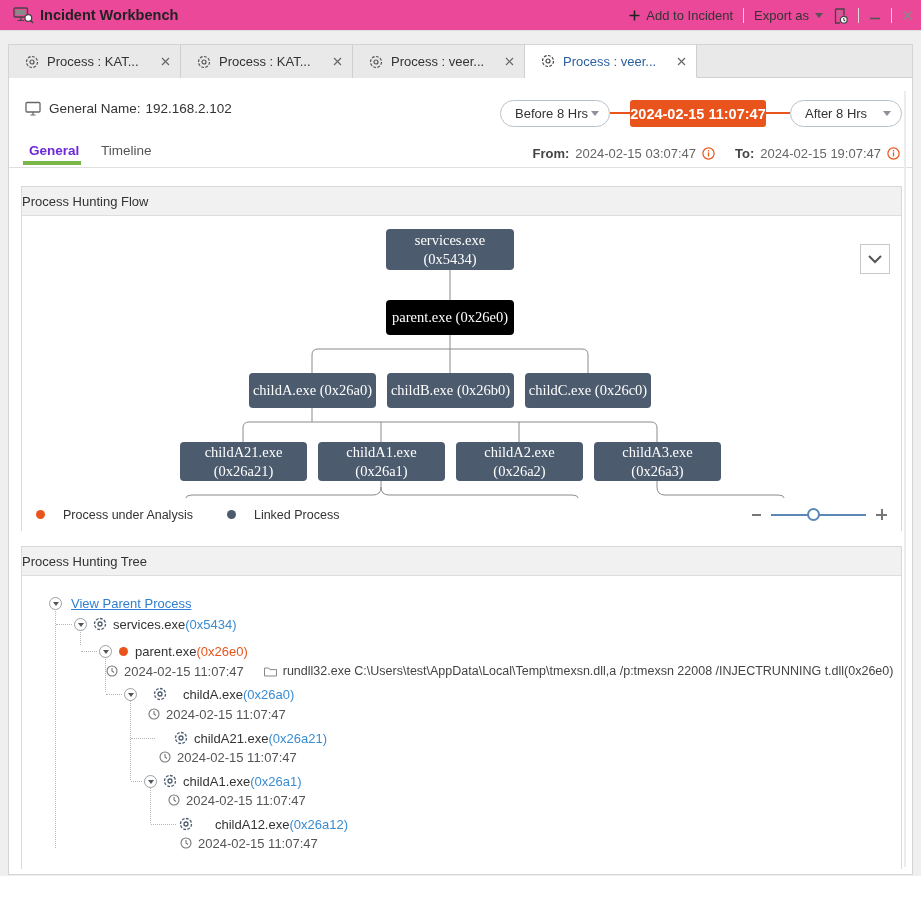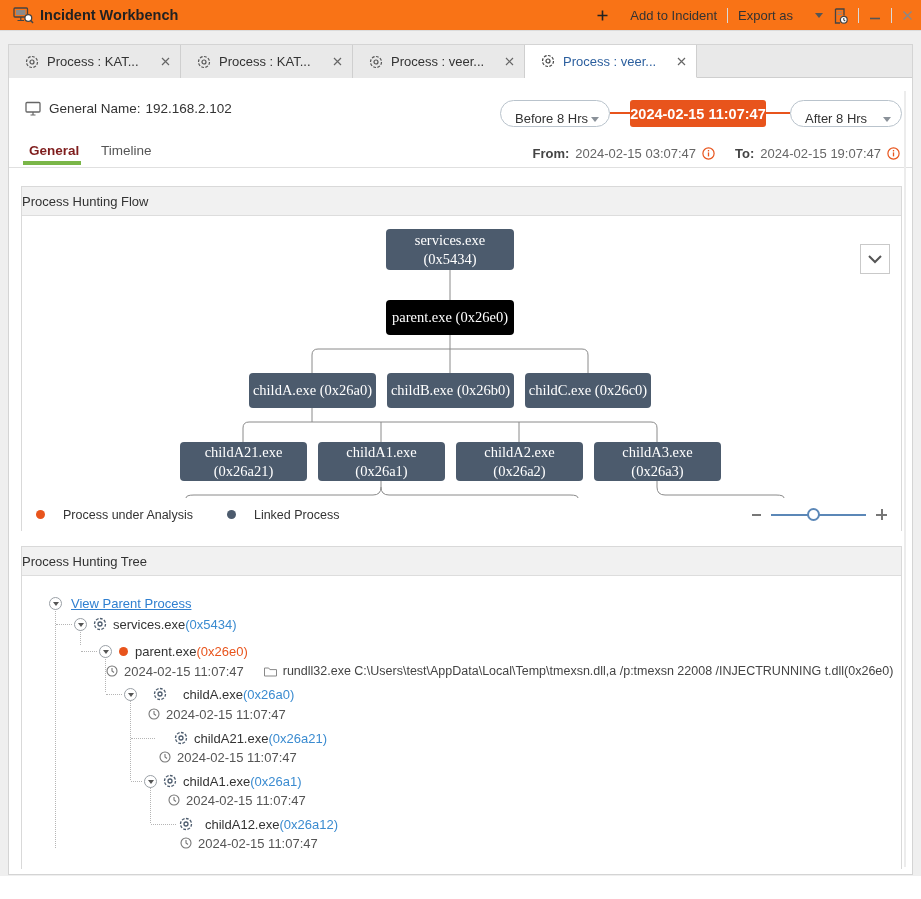--- a/index.html
+++ b/index.html
@@ -1,25 +1,25 @@
 <!DOCTYPE html>
 <html><head>
 <meta charset="utf-8">
 <style>
   * { margin:0; padding:0; box-sizing:border-box; }
   html,body { width:921px; height:899px; overflow:hidden; background:#efefef;
     font-family:"Liberation Sans", sans-serif; color:#333; }
   .abs { position:absolute; }
 
   
-  #winHeader { position:absolute; left:0; top:0; width:921px; height:31px; background:#f97316;
+  #winHeader { position:absolute; left:0; top:0; width:921px; height:31px; background:#ec4899;
     border-bottom:1px solid #dcdcdc; }
   #winTitle { position:absolute; left:40px; top:7px; font-size:14.5px; font-weight:700; color:#222; }
   .hdr-actions { position:absolute; right:8px; top:0; height:31px; display:flex; align-items:center; gap:10px; }
-  .hdr-btn { display:flex; align-items:center; gap:22px; font-size:13px; color:#333; cursor:pointer; }
+  .hdr-btn { display:flex; align-items:center; gap:6px; font-size:13px; color:#333; cursor:pointer; }
   .vdiv { width:1px; height:15px; background:#d9d9d9; }
   .caret-down { width:0; height:0; border:4px solid transparent; border-top:5px solid #555; margin-top:4px; }
 
   
   #card { position:absolute; left:8px; top:44px; width:905px; height:831px; background:#fff;
     border:1px solid #d4d4d4; }
 
   
   #tabbar { position:absolute; left:0; top:0; width:903px; height:33px; background:#e9e9e9;
     border-bottom:1px solid #cfcfcf; display:flex; }
@@ -27,30 +27,30 @@
     padding:0 10px 0 16px; gap:8px; font-size:13px; color:#333; background:#e9e9e9; cursor:pointer; }
   .ptab .lbl { flex:1; white-space:nowrap; overflow:hidden; }
   .ptab.active { background:#fff; border-bottom:1px solid #fff; margin-bottom:-1px; color:#2c5f9e; }
 
   
   #deviceRow { position:absolute; left:16px; top:56px; display:flex; align-items:center; gap:8px;
     font-size:13.5px; color:#333; }
 
   
   .pill-btn { position:absolute; height:27px; border:1px solid #b9c3cc; border-radius:14px; background:#fff;
-    display:flex; align-items:flex-end; justify-content:space-between; padding:0 10px 0 14px;
+    display:flex; align-items:center; justify-content:space-between; padding:0 10px 0 14px;
     font-size:13px; color:#333; cursor:pointer; }
   .pill-caret { width:0; height:0; border:4px solid transparent; border-top:5px solid #8a9199; margin-top:4px; }
   #pivotBtn { position:absolute; height:27px; background:#e8541c; color:#fff; font-weight:700;
     font-size:14.5px; border-radius:3px; display:flex; align-items:center; justify-content:center; cursor:pointer; }
   .oconn { position:absolute; height:2px; background:#e8541c; }
 
   
   .subtab { position:absolute; font-size:13.5px; cursor:pointer; }
-  #generalTab { left:20px; top:98px; font-weight:700; color:#7f1d1d; }
+  #generalTab { left:20px; top:98px; font-weight:700; color:#6d28d9; }
   #timelineTab { left:92px; top:98px; color:#555; }
   #generalUnderline { position:absolute; left:14px; top:116px; width:58px; height:4px; background:#7ab648; }
   #subtabBorder { position:absolute; left:0; top:122px; width:903px; height:1px; background:#e0e0e0; }
   #rangeRow { position:absolute; right:12px; top:101px; display:flex; align-items:center; gap:6px;
     font-size:13px; color:#666; }
   .range-label { font-weight:700; color:#444; }
 
   
   .panel { position:absolute; left:12px; width:881px; border:1px solid #d9d9d9; background:#fff; }
   .panel-hdr { height:29px; background:#f1f1f1; border-bottom:1px solid #ddd; display:flex;
@@ -441,21 +441,21 @@
       <div class="trow" style="left:146px;top:215px;gap:6px">
         <span>
           <svg width="12" height="12" viewBox="0 0 12 12">
               <circle cx="6" cy="6" r="5" fill="none" stroke="#777" stroke-width="1.1"></circle>
               <path d="M6 3v3l2 1.5" fill="none" stroke="#777" stroke-width="1.1"></path>
             </svg>
         </span>
         <span class="time-txt">2024-02-15 11:07:47</span>
       </div>
 
-      <div class="trow" style="left:157px;top:239px;gap:12px">
+      <div class="trow" style="left:157px;top:239px;gap:22px">
         <span>
           <svg width="14" height="14" viewBox="0 0 14 14">
               <circle cx="7" cy="7" r="5.5" fill="none" stroke="#4c5b6d" stroke-width="1.3" stroke-dasharray="2.8 1.4"></circle>
               <circle cx="7" cy="7" r="2" fill="none" stroke="#4c5b6d" stroke-width="1.3"></circle>
             </svg>
         </span>
         <span><span>childA12.exe</span><span class="pid">(0x26a12)</span></span>
       </div>
 
       <div class="trow" style="left:158px;top:258px;gap:6px">

